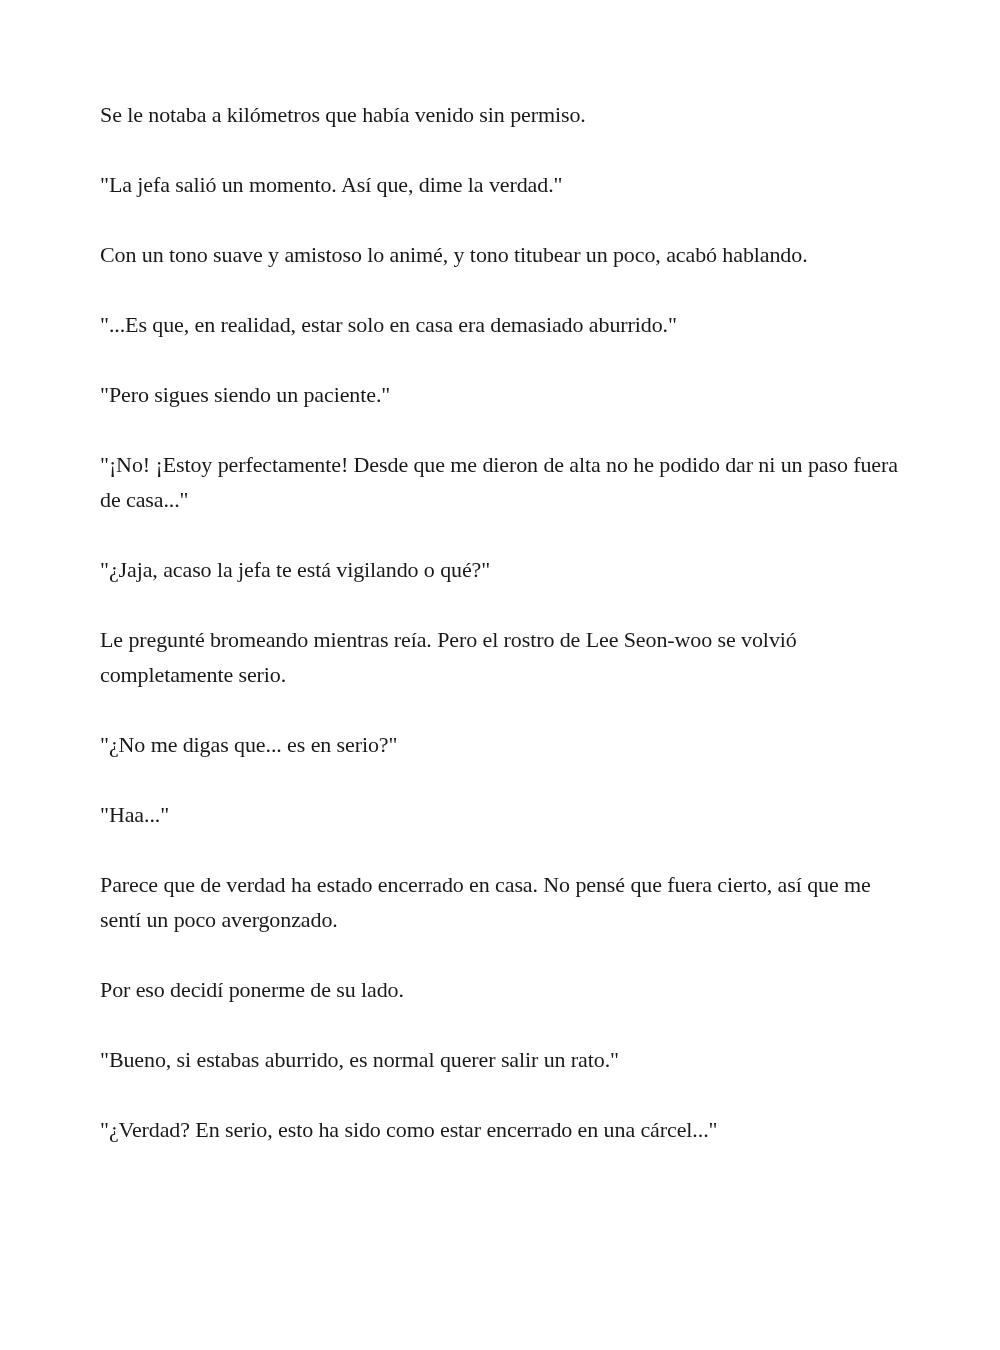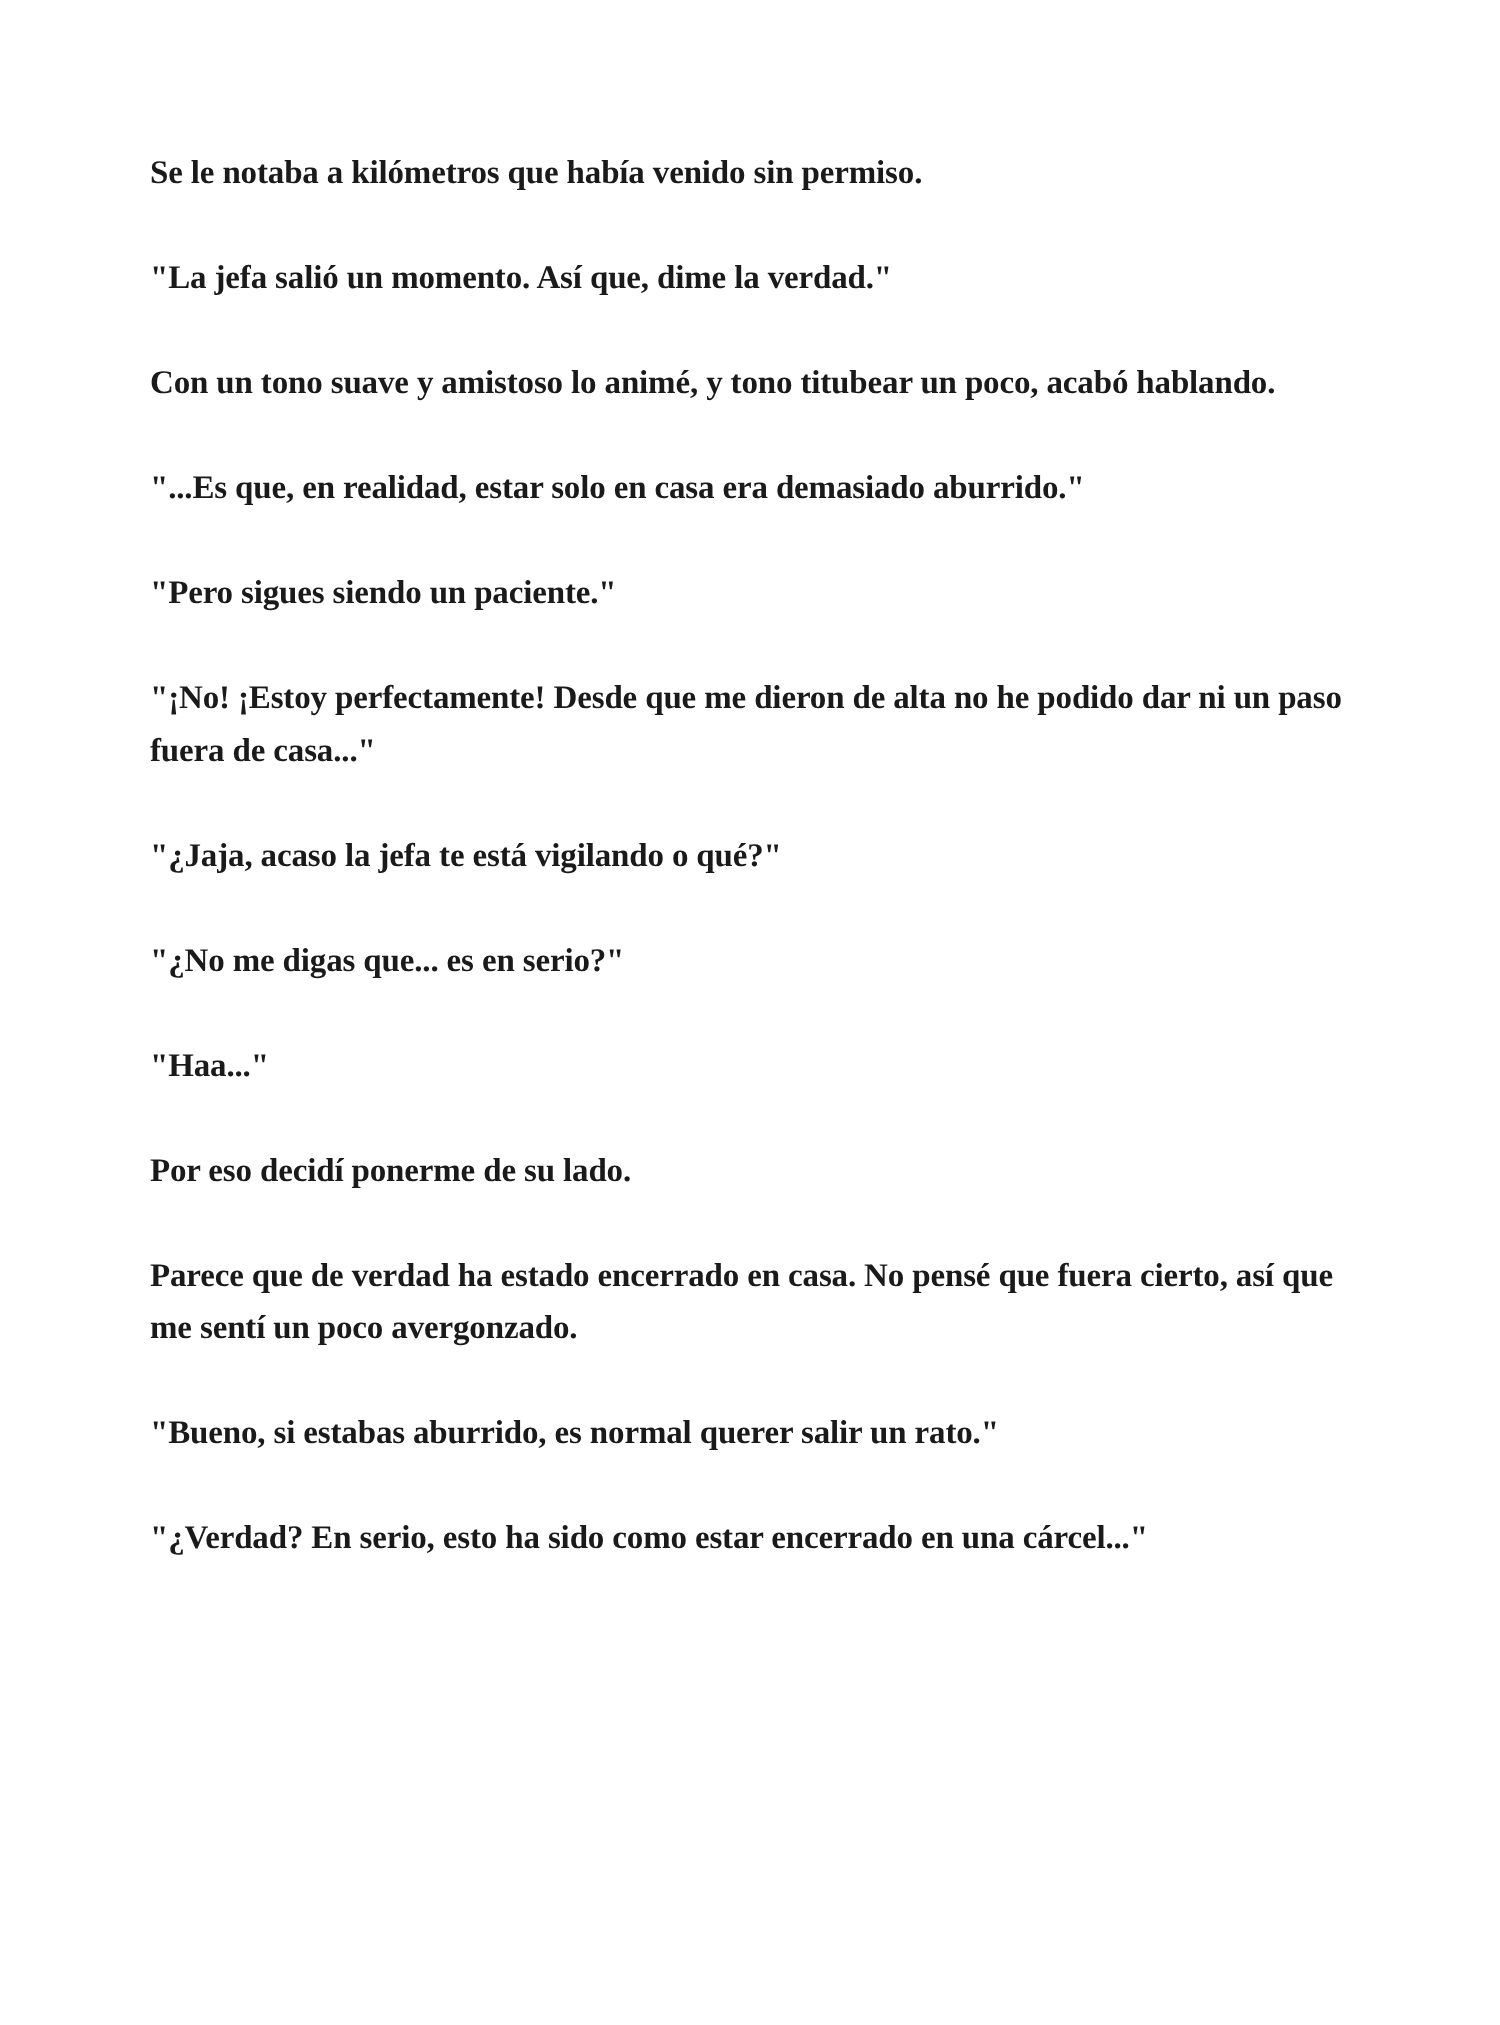--- a/index.html
+++ b/index.html
@@ -19,33 +19,33 @@
       top: 97px;
       width: 810px;
       font-family: "Liberation Serif", "DejaVu Serif", serif;
       font-size: 22px;
       line-height: 35px;
       color: #1a1a1a;
       letter-spacing: -0.1px;
     }
     .page p {
       margin: 0 0 35px 0;
-      font-weight: bold;
     }
   </style>
 </head>
 <body>
 
 <div class="page">
   <p>Se le notaba a kilómetros que había venido sin permiso.</p>
   <p>"La jefa salió un momento. Así que, dime la verdad."</p>
   <p>Con un tono suave y amistoso lo animé, y tono titubear un poco, acabó hablando.</p>
   <p>"...Es que, en realidad, estar solo en casa era demasiado aburrido."</p>
   <p>"Pero sigues siendo un paciente."</p>
   <p>"¡No! ¡Estoy perfectamente! Desde que me dieron de alta no he podido dar ni un paso fuera de casa..."</p>
   <p>"¿Jaja, acaso la jefa te está vigilando o qué?"</p>
+  <p>Le pregunté bromeando mientras reía. Pero el rostro de Lee Seon-woo se volvió completamente serio.</p>
   <p>"¿No me digas que... es en serio?"</p>
   <p>"Haa..."</p>
+  <p>Parece que de verdad ha estado encerrado en casa. No pensé que fuera cierto, así que me sentí un poco avergonzado.</p>
   <p>Por eso decidí ponerme de su lado.</p>
-  <p>Parece que de verdad ha estado encerrado en casa. No pensé que fuera cierto, así que me sentí un poco avergonzado.</p>
   <p>"Bueno, si estabas aburrido, es normal querer salir un rato."</p>
   <p>"¿Verdad? En serio, esto ha sido como estar encerrado en una cárcel..."</p>
 </div>
 
 </body></html>

